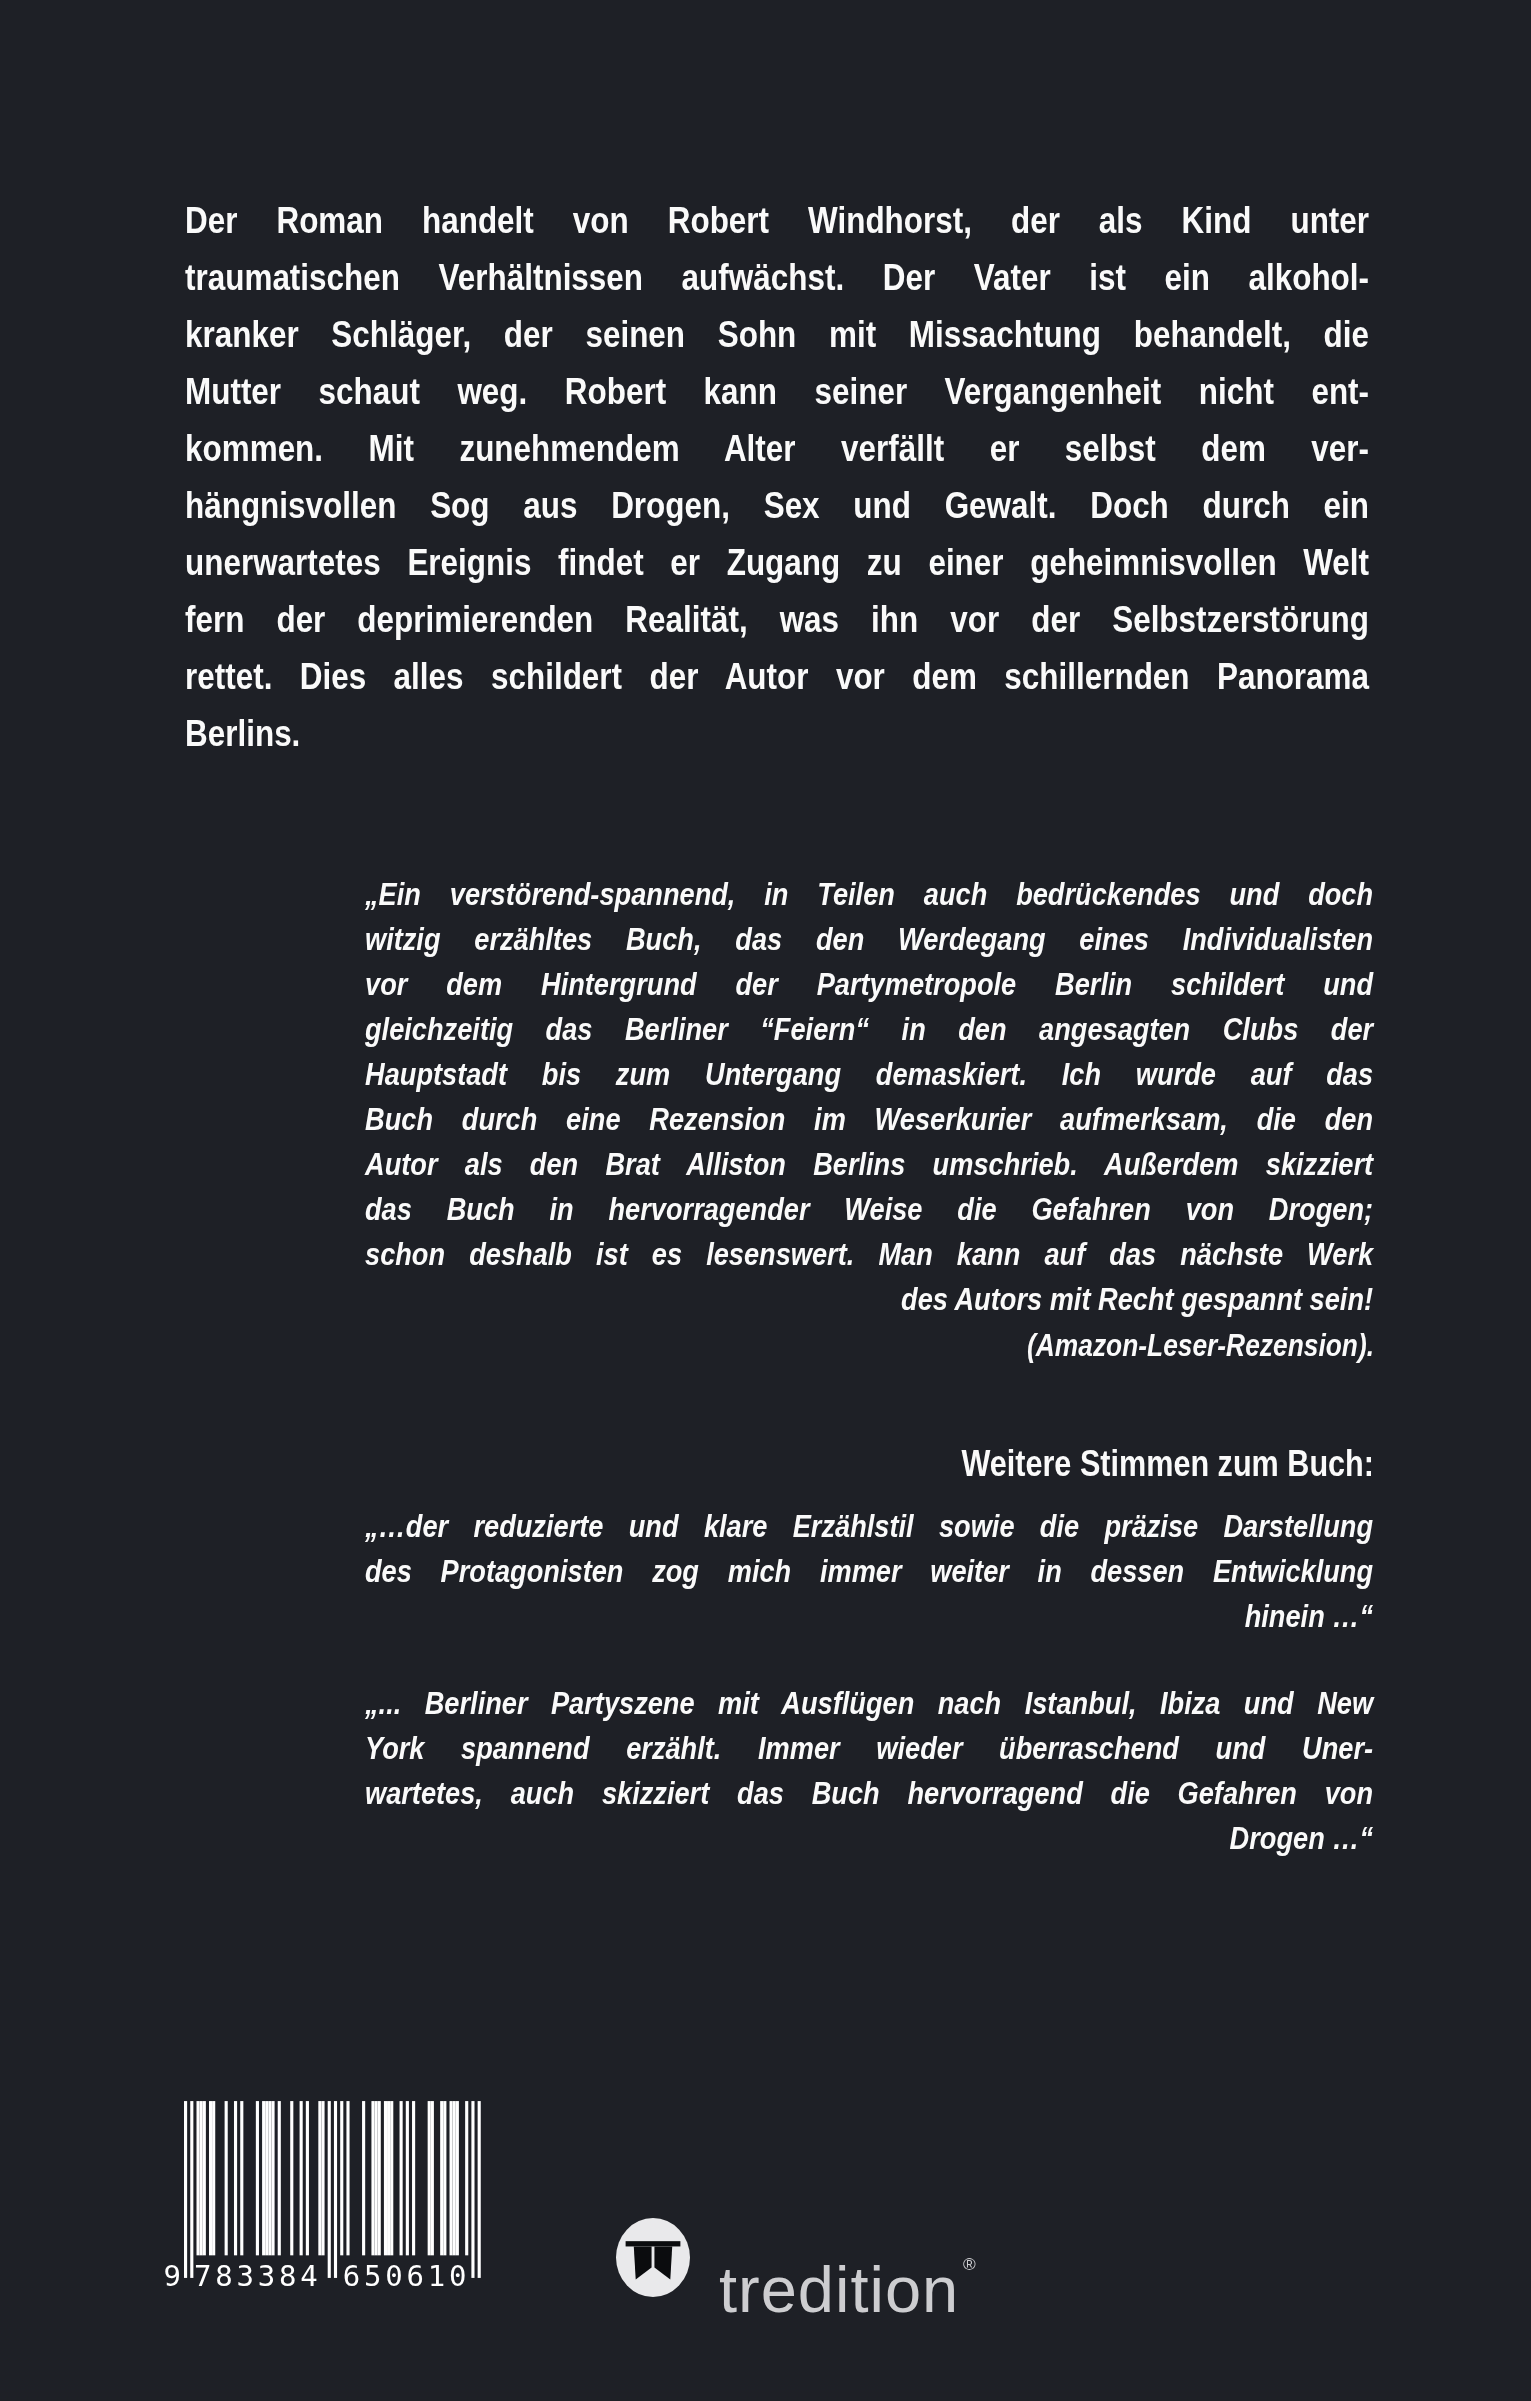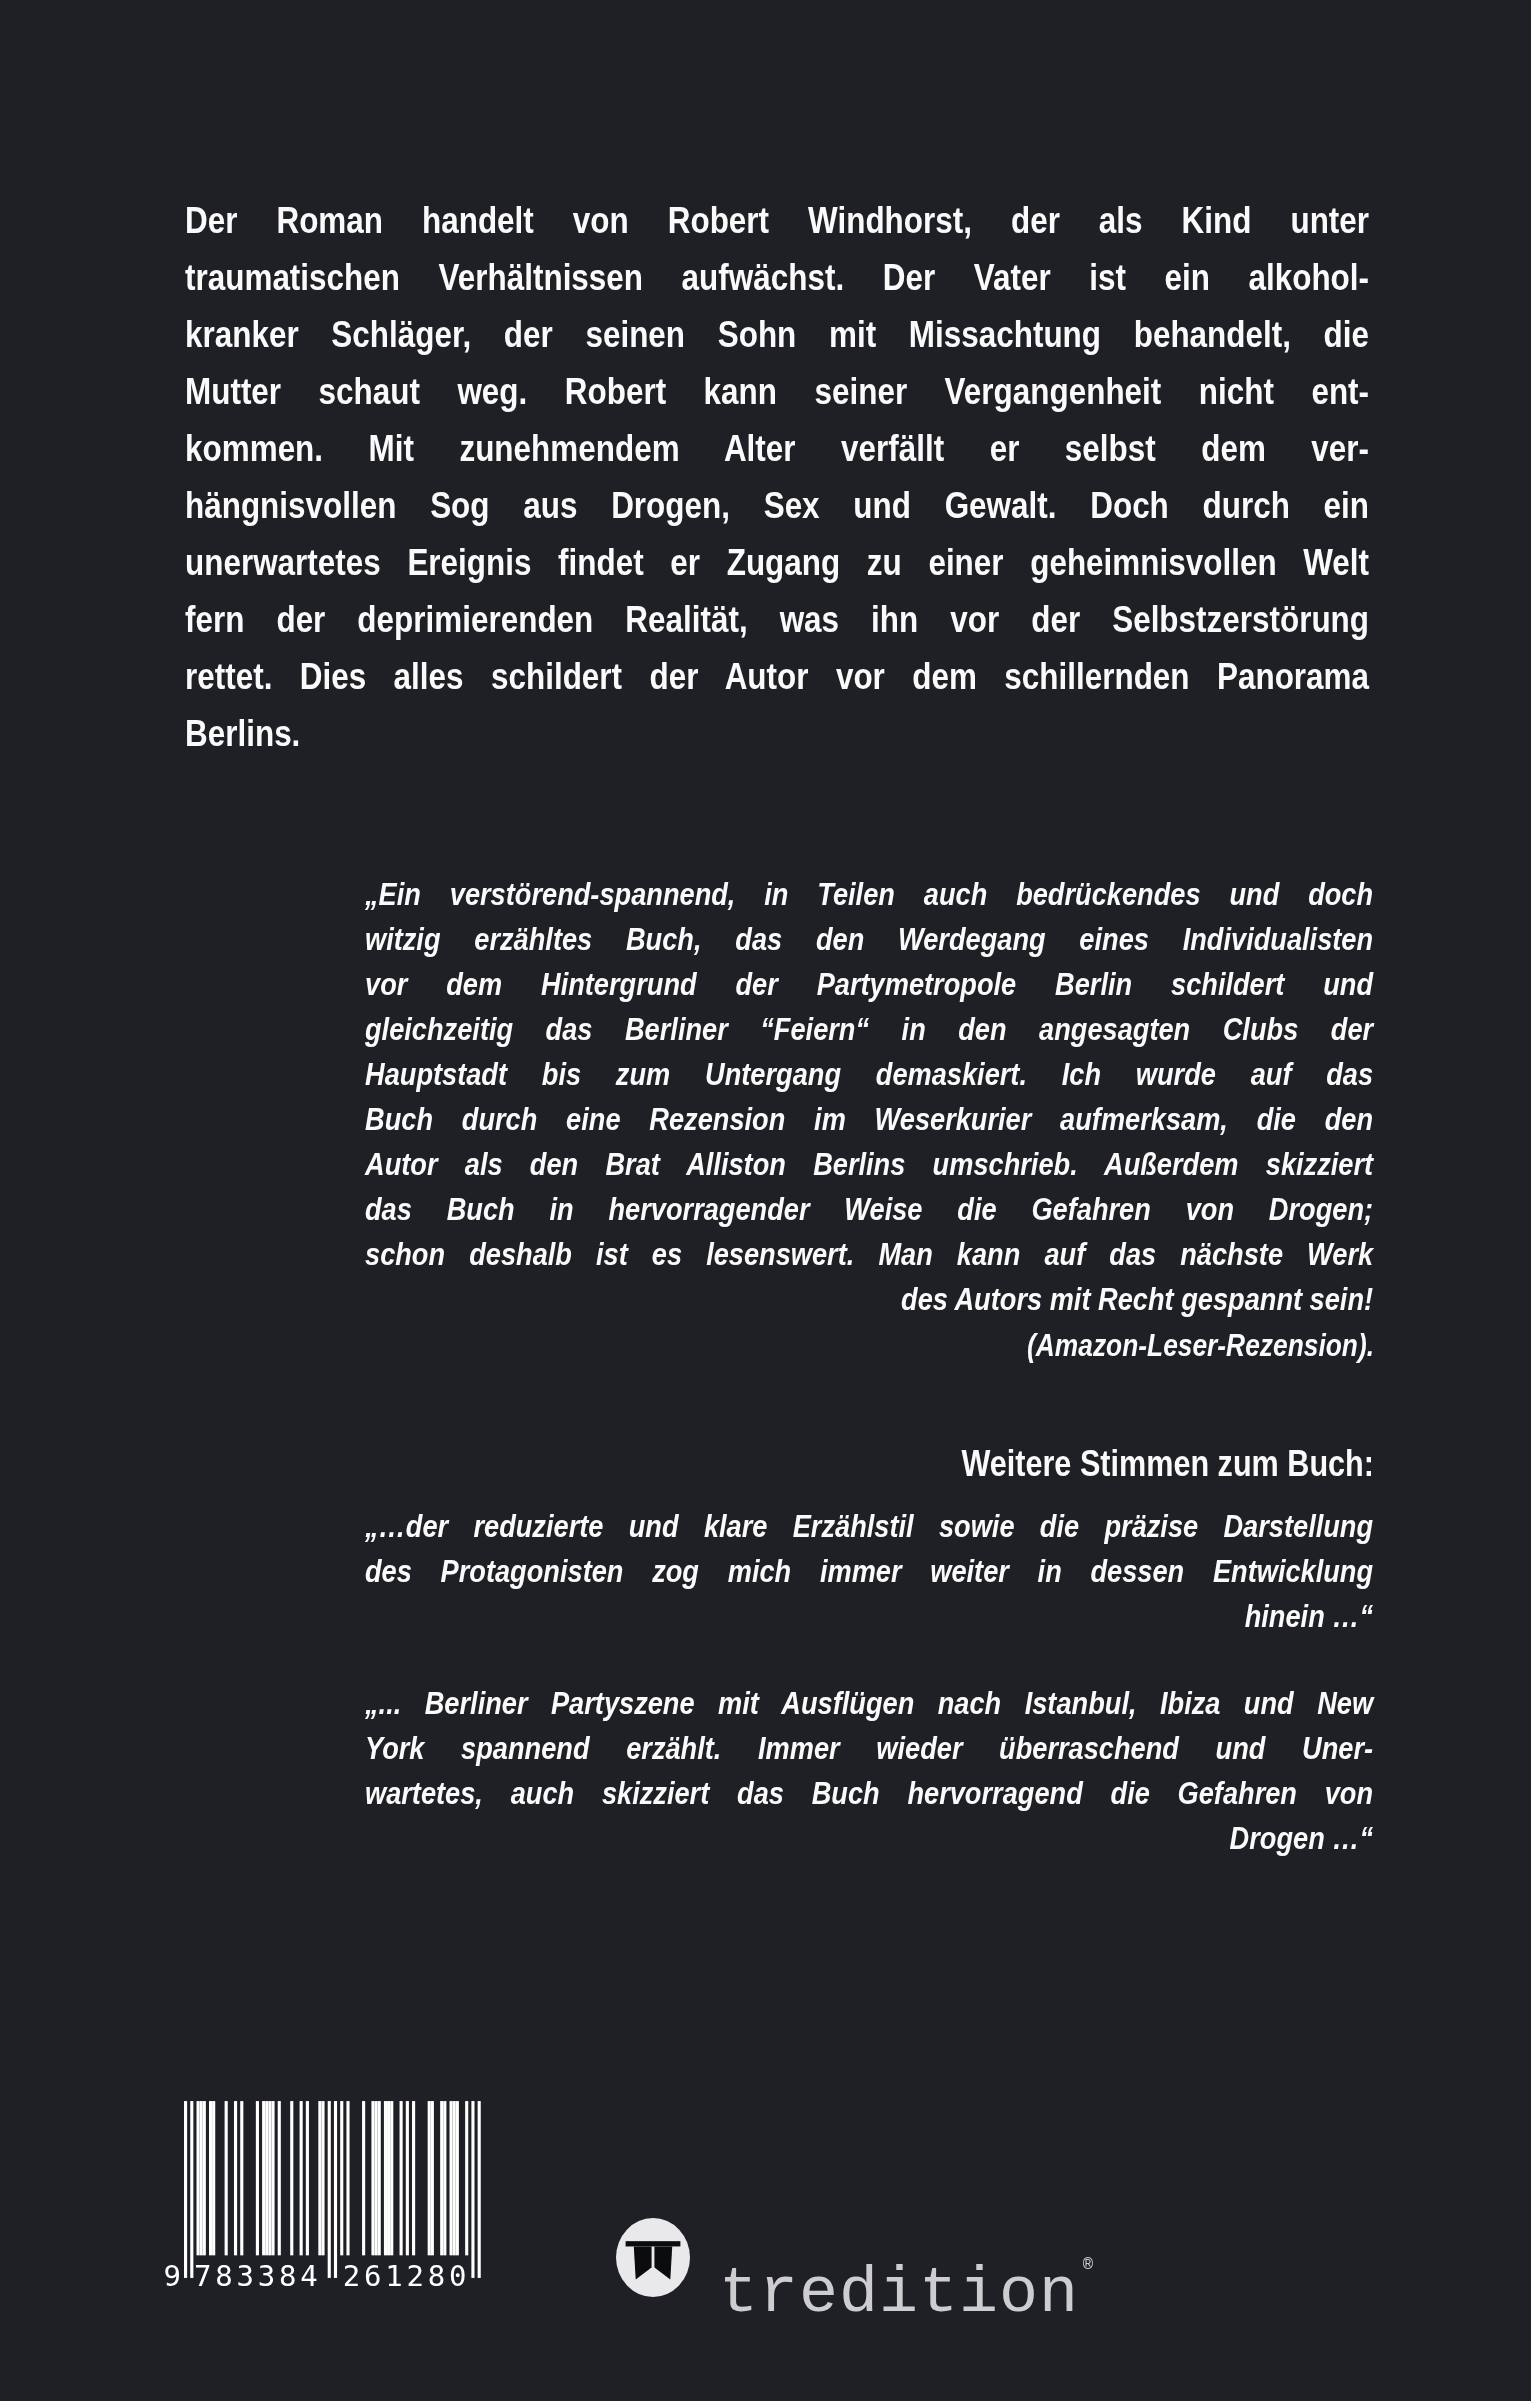--- a/index.html
+++ b/index.html
@@ -36,21 +36,21 @@
     position:absolute;top:158px;height:34px;
     font-family:"DejaVu Sans Mono","Liberation Mono",monospace;
     font-size:29px;line-height:34px;color:#fff;
   }
   .digit-lead{left:0;width:23px;text-align:right;}
   .digit-g1{left:36px;width:131px;text-align:left;letter-spacing:3.8px;}
   .digit-g2{left:183px;width:131px;text-align:center;letter-spacing:3.8px;}
 
   .logo-mark{position:absolute;left:616px;top:2218px;width:74px;height:79px;}
   .wordmark{position:absolute;left:719px;top:2232px;
-    font-family:Liberation Mono, monospace;
+    font-family:Liberation Sans, sans-serif;
     font-size:65px;line-height:65px;color:#cdcdd0;letter-spacing:1px;}
   .wordmark sup{font-size:17.3px;vertical-align:42px;letter-spacing:0;margin-left:3.8px;}
 </style>
 </head>
 <body>
 
 <section class="block synopsis condL">
   <div class="line">Der Roman handelt von Robert Windhorst, der als Kind unter</div>
   <div class="line">traumatischen Verhältnissen aufwächst. Der Vater ist ein alkohol-</div>
   <div class="line">kranker Schläger, der seinen Sohn mit Missachtung behandelt, die</div>
@@ -137,21 +137,21 @@
       <rect x="552.5" y="0" width="6.5" height="321" fill="#ffffff"></rect>
       <rect x="559" y="0" width="6.5" height="321" fill="#ffffff"></rect>
       <rect x="565.5" y="0" width="6.5" height="321" fill="#ffffff"></rect>
       <rect x="585" y="0" width="6.5" height="321" fill="#ffffff"></rect>
       <rect x="598" y="0" width="6.5" height="368" fill="#ffffff"></rect>
       <rect x="611" y="0" width="6.5" height="368" fill="#ffffff"></rect>
     </svg>
   <div class="digits">
     <span class="digit-lead">9</span>
     <span class="digit-g1">783384</span>
-    <span class="digit-g2">261280</span>
+    <span class="digit-g2">650610</span>
   </div>
 </div>
 
 <svg class="logo-mark" viewBox="0 0 154 164">
   <ellipse cx="77" cy="82" rx="77" ry="82" fill="#e9e9eb"></ellipse>
   <rect x="20" y="48" width="114" height="11" fill="#0b0c0e"></rect>
   <polygon points="37,59 74,59 74,103 41,128" fill="#0b0c0e"></polygon>
   <polygon points="80,59 117,59 113,128 80,103" fill="#0b0c0e"></polygon>
 </svg>
 <div class="wordmark"><span>tredition</span><sup>®</sup></div>

